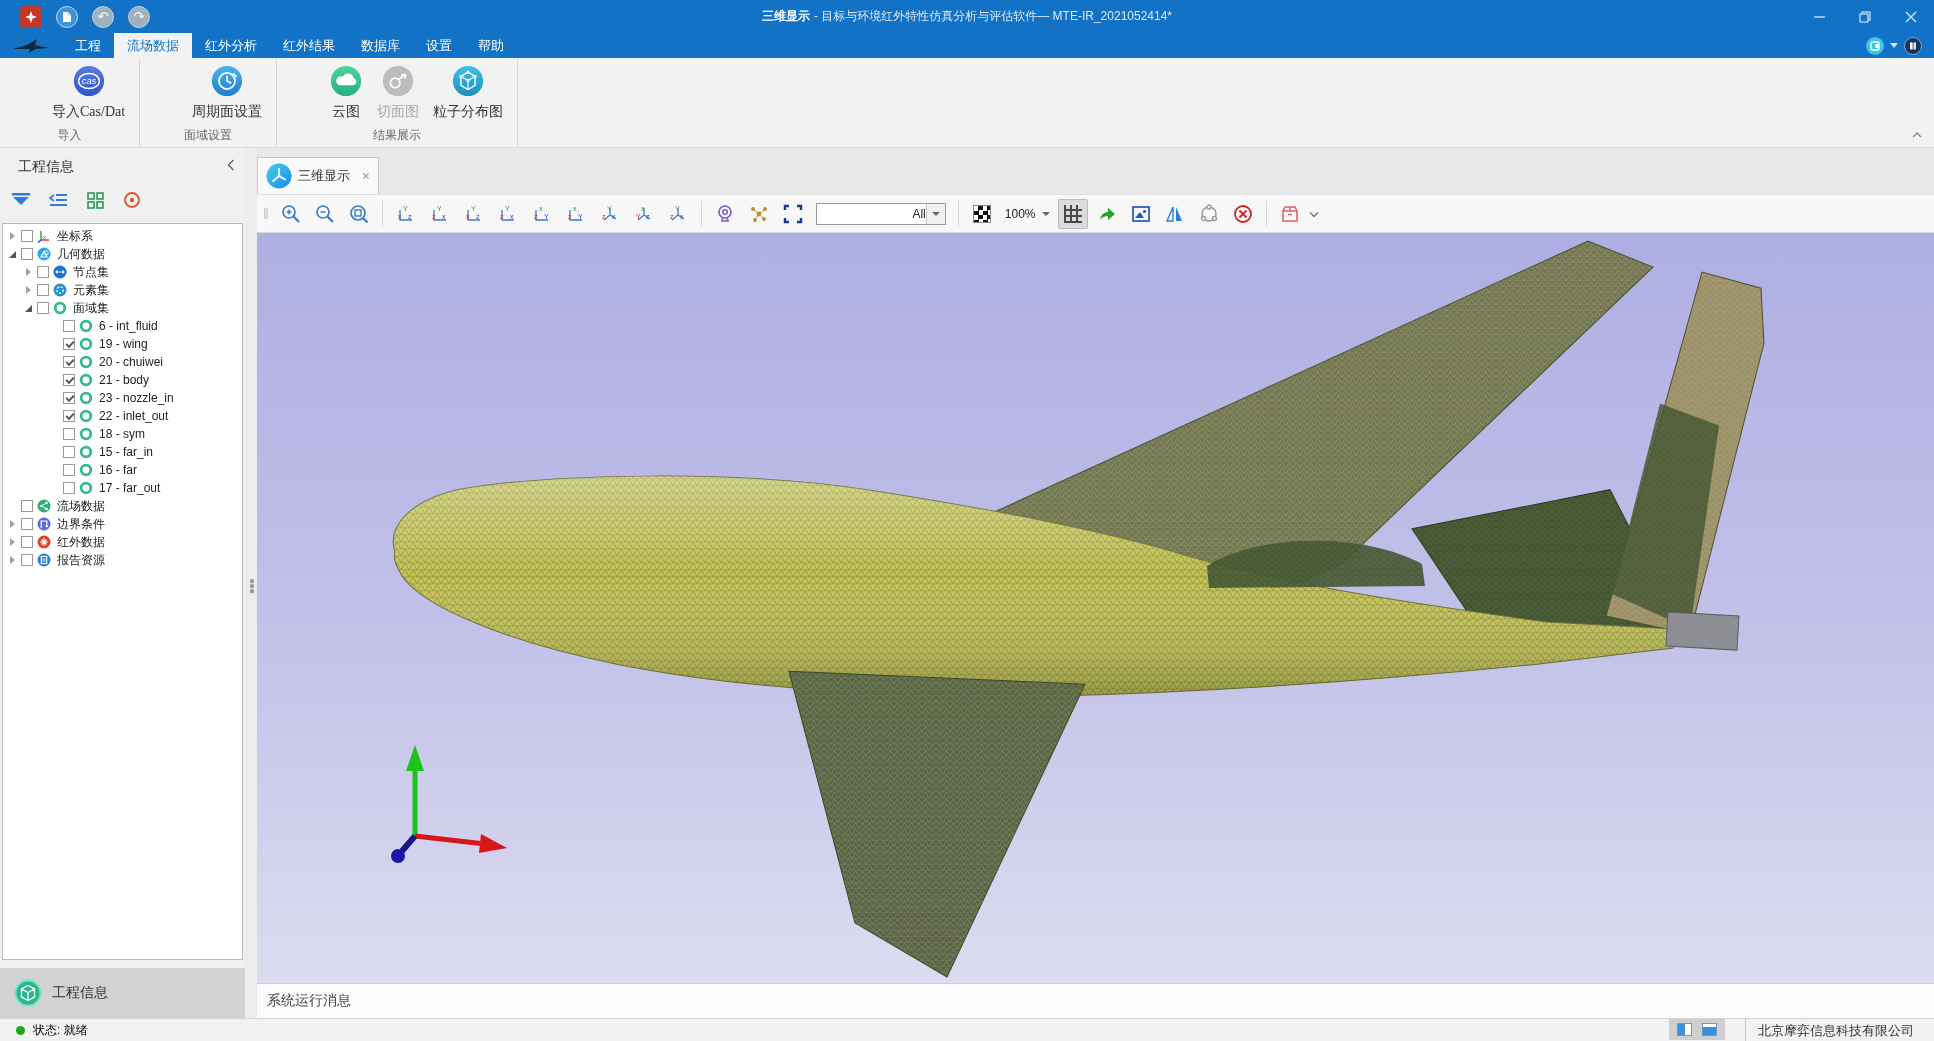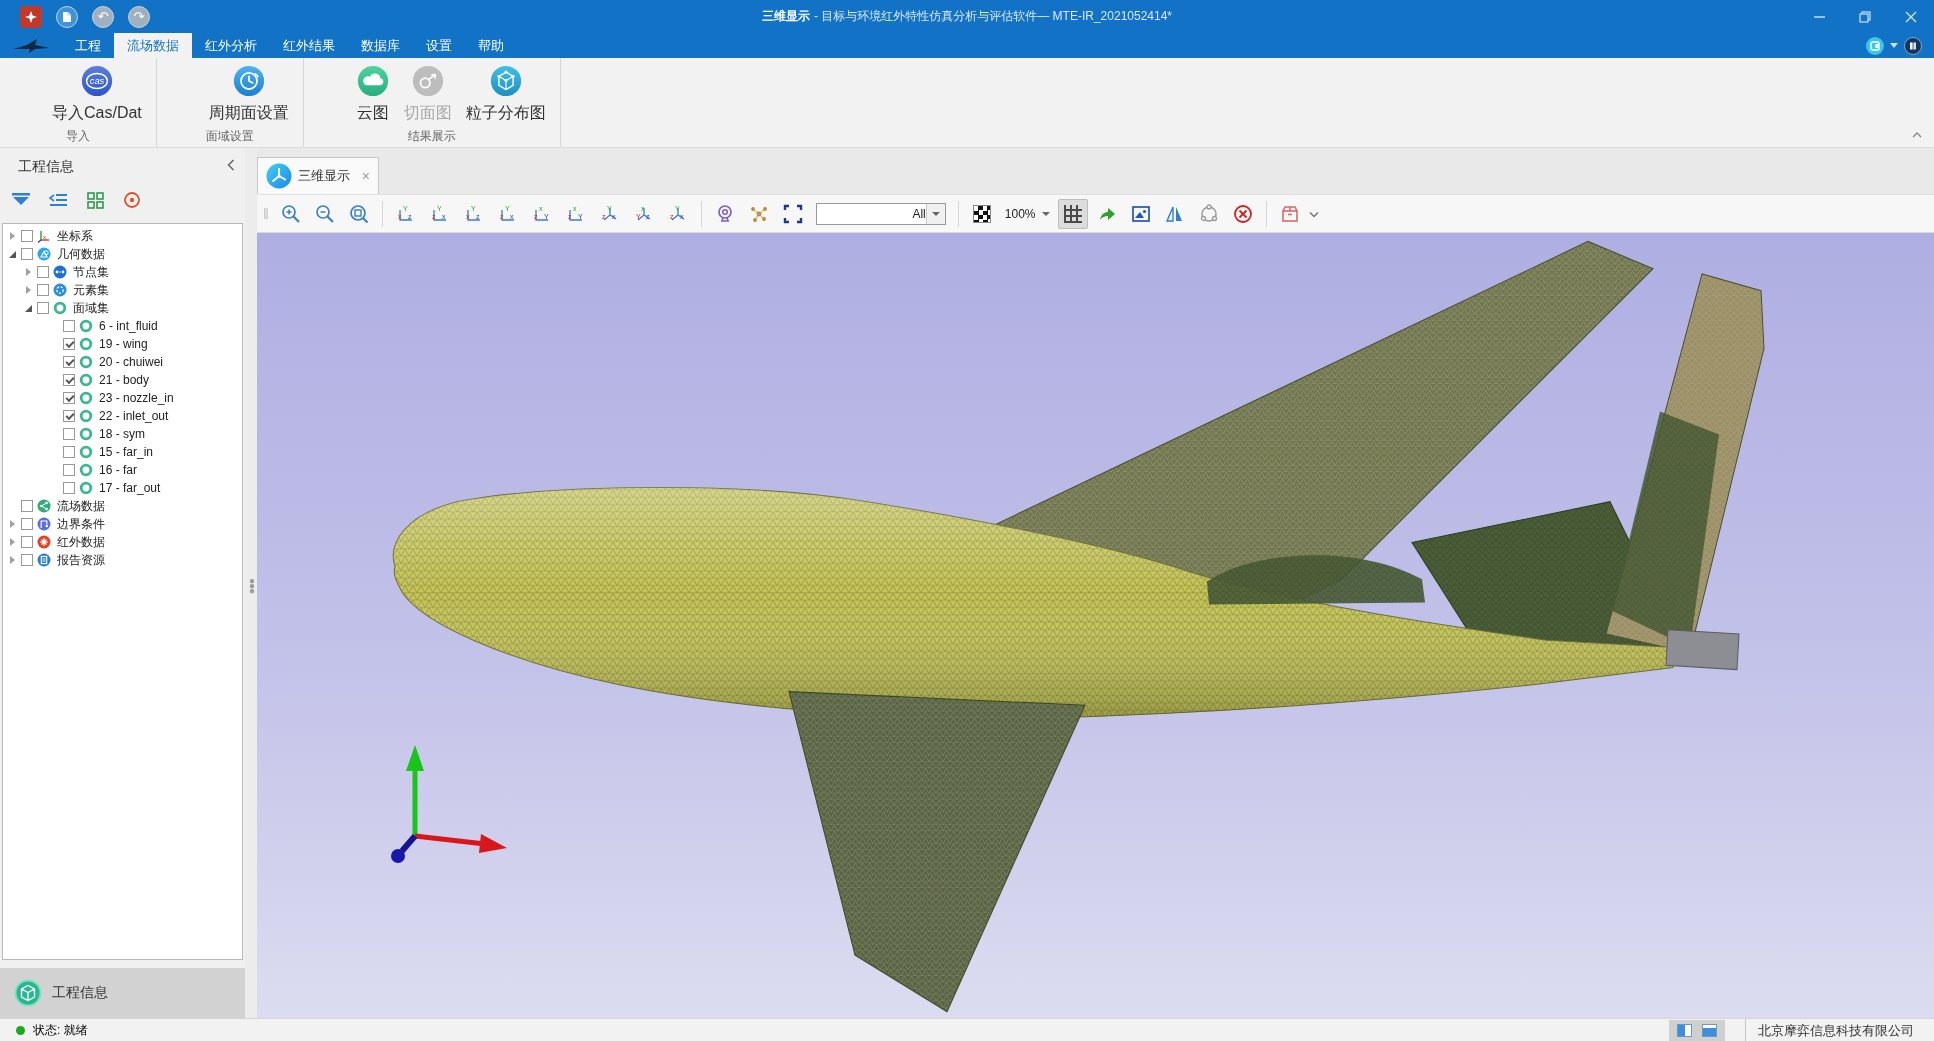--- a/index.html
+++ b/index.html
@@ -29,21 +29,21 @@
   .mr-circle { width:18px; height:18px; border-radius:50%; display:flex; align-items:center; justify-content:center;}
   .mr-teal { background:#3ec6ea;}
   .mr-dark { background:#16355e; border:1px solid #7fa8cf;}
   .mr-caret { width:0; height:0; border-left:4px solid transparent; border-right:4px solid transparent; border-top:5px solid #cfe3f5;}
 
   
   .ribbon { height:90px; background:#f2f2f2; border-bottom:1px solid #dcdcdc; display:flex; position:relative; flex:0 0 auto;}
   .ribbon-group { display:flex; flex-direction:column; border-right:1px solid #d7d7d7; padding:4px 10px 2px 10px;}
   .ribbon-btn-row { display:flex; gap:6px; flex:1;margin-left:38px;}
   .ribbon-btn { display:flex; flex-direction:column; align-items:center; justify-content:flex-start; padding:2px 4px; cursor:default;}
-  .ribbon-btn .rlabel { font-size:16px; color:#333; margin-top:2px; white-space:nowrap;}
+  .ribbon-btn .rlabel { font-size:14px; color:#333; margin-top:2px; white-space:nowrap;font-family:Liberation Serif, serif;}
   .ribbon-btn.disabled .rlabel { color:#a8a8a8;}
   .ribbon-group-label { text-align:center; font-size:12px; color:#666; padding:2px 0 1px 0;}
   .ribbon-collapse { position:absolute; right:12px; bottom:6px; color:#888;}
 
   
   .workspace { flex:1; display:flex; min-height:0;}
   .panel { width:245px; background:#f0f0f0; display:flex; flex-direction:column; flex:0 0 auto;}
   .panel-header { height:37px; display:flex; align-items:center; justify-content:space-between; padding:0 10px 0 18px;}
   .panel-title { font-size:14px; color:#333;}
   .panel-toolbar { height:30px; display:flex; align-items:center; gap:15px; padding-left:10px;}
@@ -87,21 +87,21 @@
   .scene { position:absolute; inset:0; width:100%; height:100%;}
   .triad { position:absolute; left:118px; top:498px;}
 
   .messagebar { height:35px; background:#fbfbfb; border-top:1px solid #cfcfcf; display:flex; align-items:center; padding-left:10px;}
   .messagebar .msg { font-size:14px; color:#444;}
 
   
   .statusbar { height:23px; background:#f2f2f2; border-top:1px solid #d5d5d5; display:flex; align-items:center; padding-left:16px; position:relative; flex:0 0 auto;}
   .status-dot { width:9px; height:9px; border-radius:50%; background:#1ea81e; margin-right:8px;}
   .status-text { font-size:12px; color:#000000;}
-  .sb-right { position:absolute; right:20px; top:0; height:23px; display:flex; align-items:center; gap:20px;}
+  .sb-right { position:absolute; right:20px; top:0; height:23px; display:flex; align-items:flex-start; gap:20px;}
   .sb-icons { background:#cfcfcf; display:flex; align-items:center; gap:10px; padding:2px 8px; height:21px;}
   .sb-sq { width:15px; height:13px; border:1px solid #6699cc; background:#fff; position:relative;}
   .sb-sq.half::after { content:""; position:absolute; left:0; top:0; bottom:0; width:7px; background:#3d8fd6;}
   .sb-sq.bottom::after { content:""; position:absolute; left:0; right:0; bottom:0; height:8px; background:#3d8fd6;}
   .sb-company { font-size:13px; color:#333; border-left:1px solid #c5c5c5; padding-left:12px; height:23px; display:flex; align-items:center;}
 </style>
 </head>
 <body>
 
 <div class="app">
@@ -795,20 +795,23 @@
         <svg class="triad" width="150" height="145" viewBox="0 0 150 145">
           <line x1="40" y1="105" x2="40" y2="36" stroke="#1bc41b" stroke-width="5"></line>
           <polygon points="40,14 31,40 49,40" fill="#1bc41b"></polygon>
           <line x1="40" y1="105" x2="110" y2="113" stroke="#d81818" stroke-width="5"></line>
           <polygon points="132,117 106,103 104,122" fill="#d81818"></polygon>
           <line x1="40" y1="105" x2="27" y2="120" stroke="#16168c" stroke-width="6"></line>
           <circle cx="23" cy="125" r="7" fill="#1818a8"></circle>
         </svg>
       </div>
 
+      <div class="messagebar">
+        <span class="msg">系统运行消息</span>
+      </div>
     </div>
   </div>
 
   <div class="statusbar">
     <span class="status-dot"></span>
     <span class="status-text">状态: 就绪</span>
     <div class="sb-right">
       <div class="sb-icons">
         <span class="sb-sq half"></span>
         <span class="sb-sq bottom"></span>

